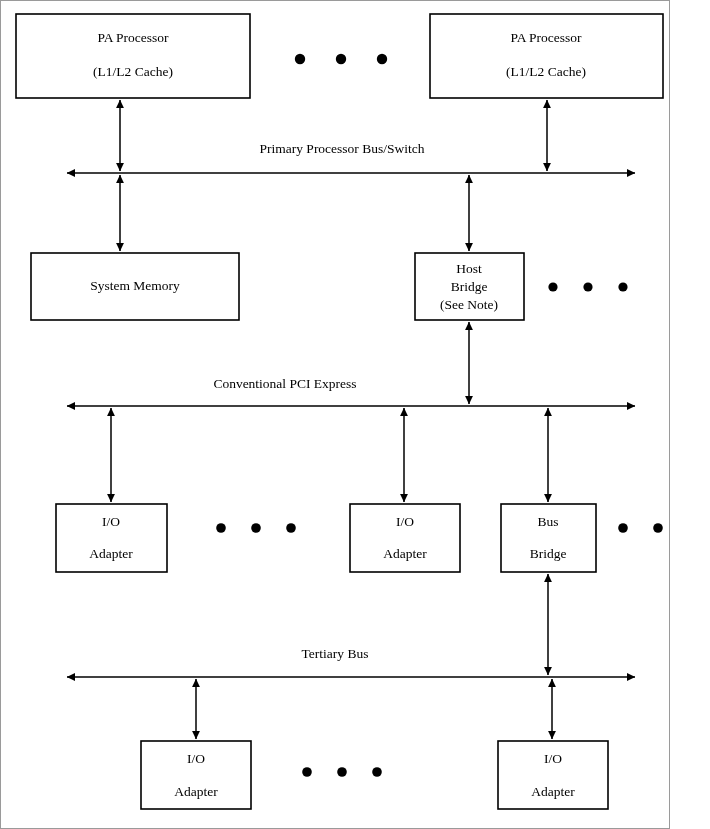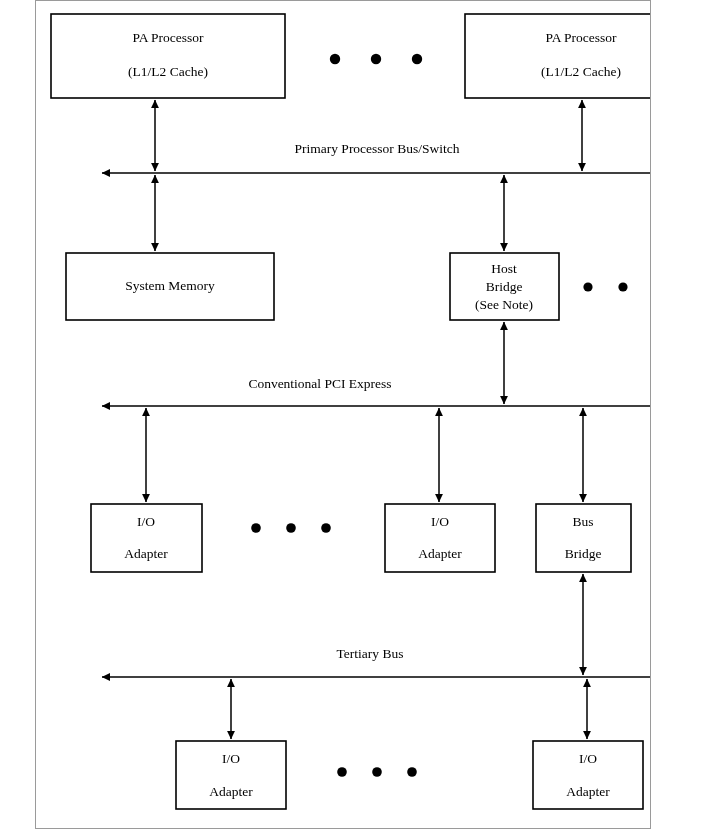--- a/index.html
+++ b/index.html
@@ -2,28 +2,27 @@
 <html><head>
 <meta charset="utf-8">
 <style>
   html, body {
     margin: 0;
     padding: 0;
     background: #ffffff;
   }
   #diagram-root {
     position: relative;
-    width: 616px;
+    width: 670px;
     height: 829px;
     background: #ffffff;
     border: 1px solid #9a9a9a;
     box-sizing: border-box;
     overflow: hidden;
     font-family: "Liberation Serif", "DejaVu Serif", serif;
-    margin-left: 35px;
   }
   svg.canvas {
     position: absolute;
     left: 0;
     top: 0;
     width: 710px;
     height: 829px;
   }
   .box-rect {
     fill: #ffffff;

